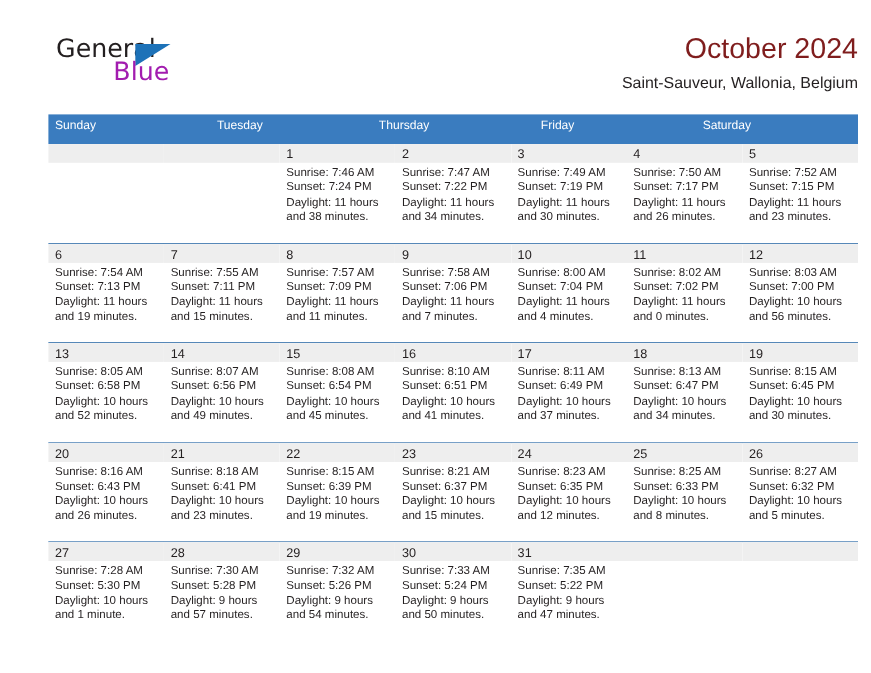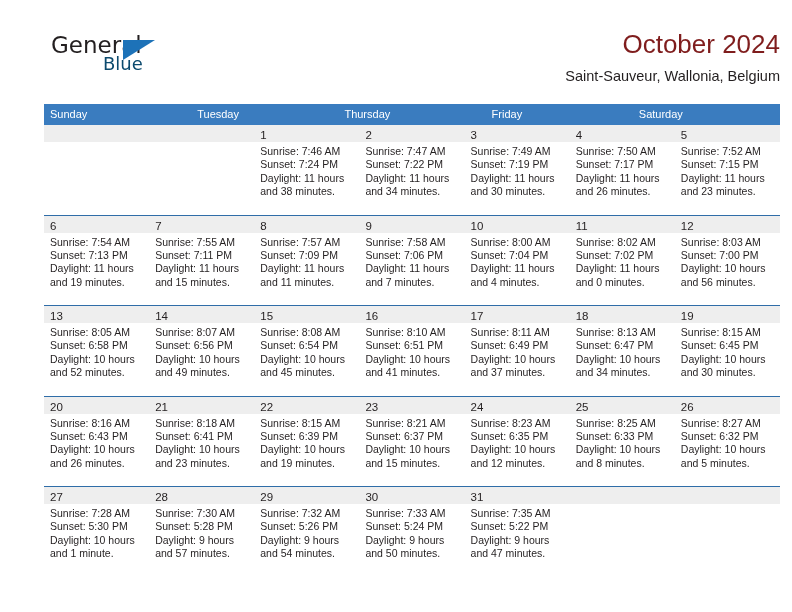--- a/index.html
+++ b/index.html
@@ -53,22 +53,22 @@
     top: 8px;
     width: 0;
     height: 0;
     border-left: 32px solid #1d72b8;
     border-bottom: 20px solid transparent;
   }
   .brand-blue {
     position: absolute;
     left: 59px;
     top: 21px;
-    font-size: 18px;
-    color: #0c4a6e;
+    font-size: 23px;
+    color: #a21caf;
     font-family: "DejaVu Sans", sans-serif;
     font-weight: 400;
   }
 
   .titles {
     position: absolute;
     right: 0;
     top: 0;
     text-align: right;
   }
@@ -91,21 +91,21 @@
   
   .calendar {
     position: absolute;
     left: 28px;
     top: 104px;
     width: 736px;
   }
   .weekdays {
     display: flex;
     background: #3a7cbf;
-    height: 21px;
+    height: 27px;
   }
   .weekday {
     flex: 1 1 0;
     color: #ffffff;
     font-size: 11px;
     line-height: 21px;
     padding-left: 6px;
     box-sizing: border-box;
     white-space: nowrap;
   }

